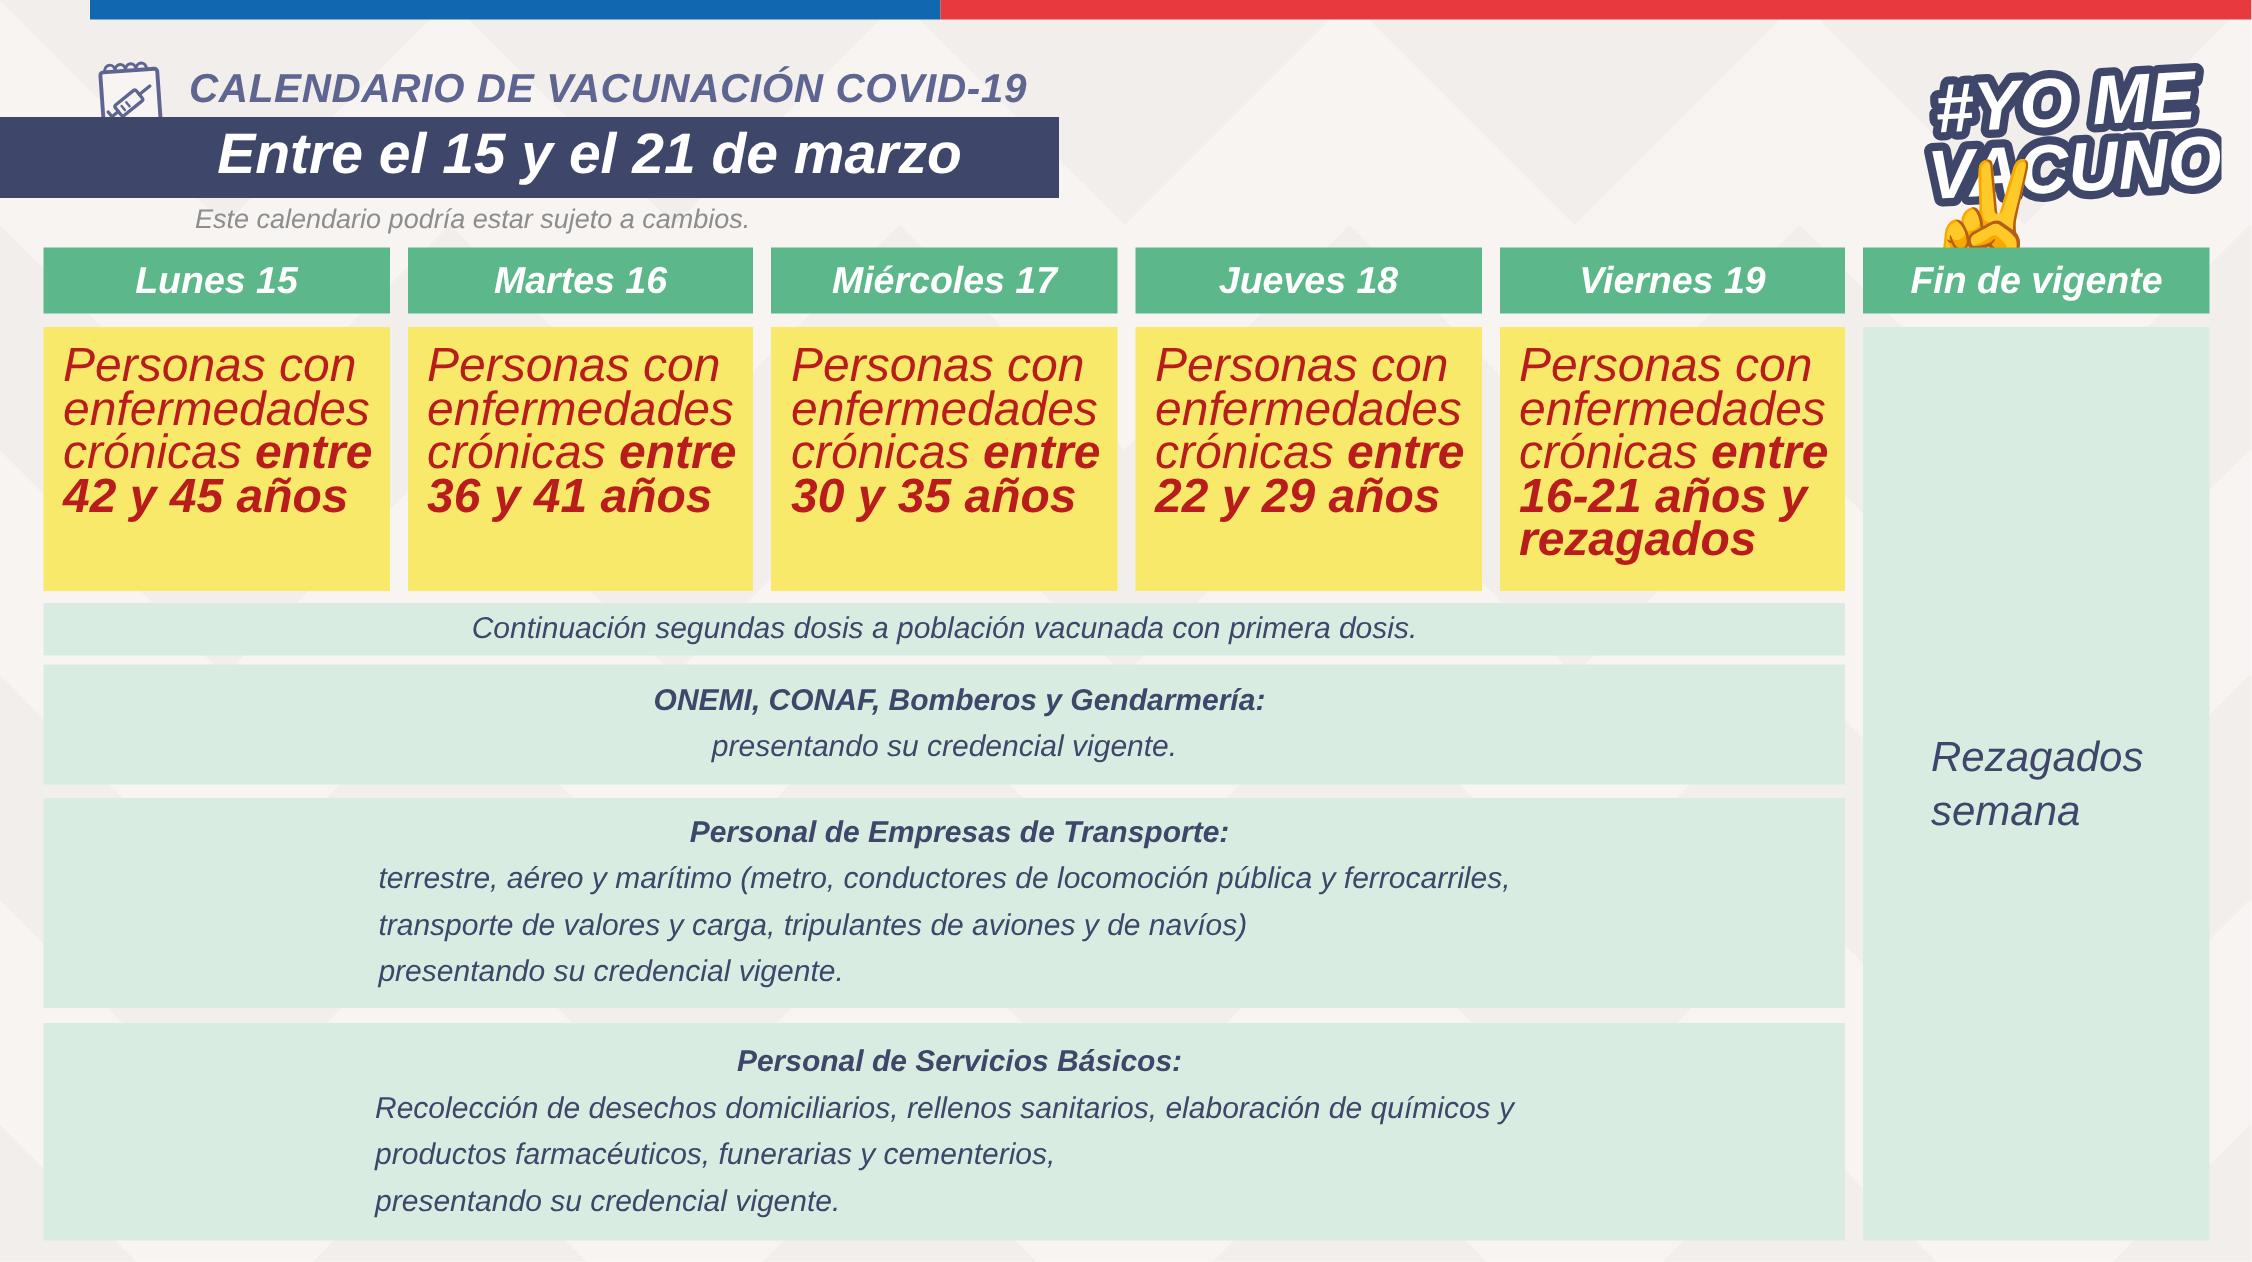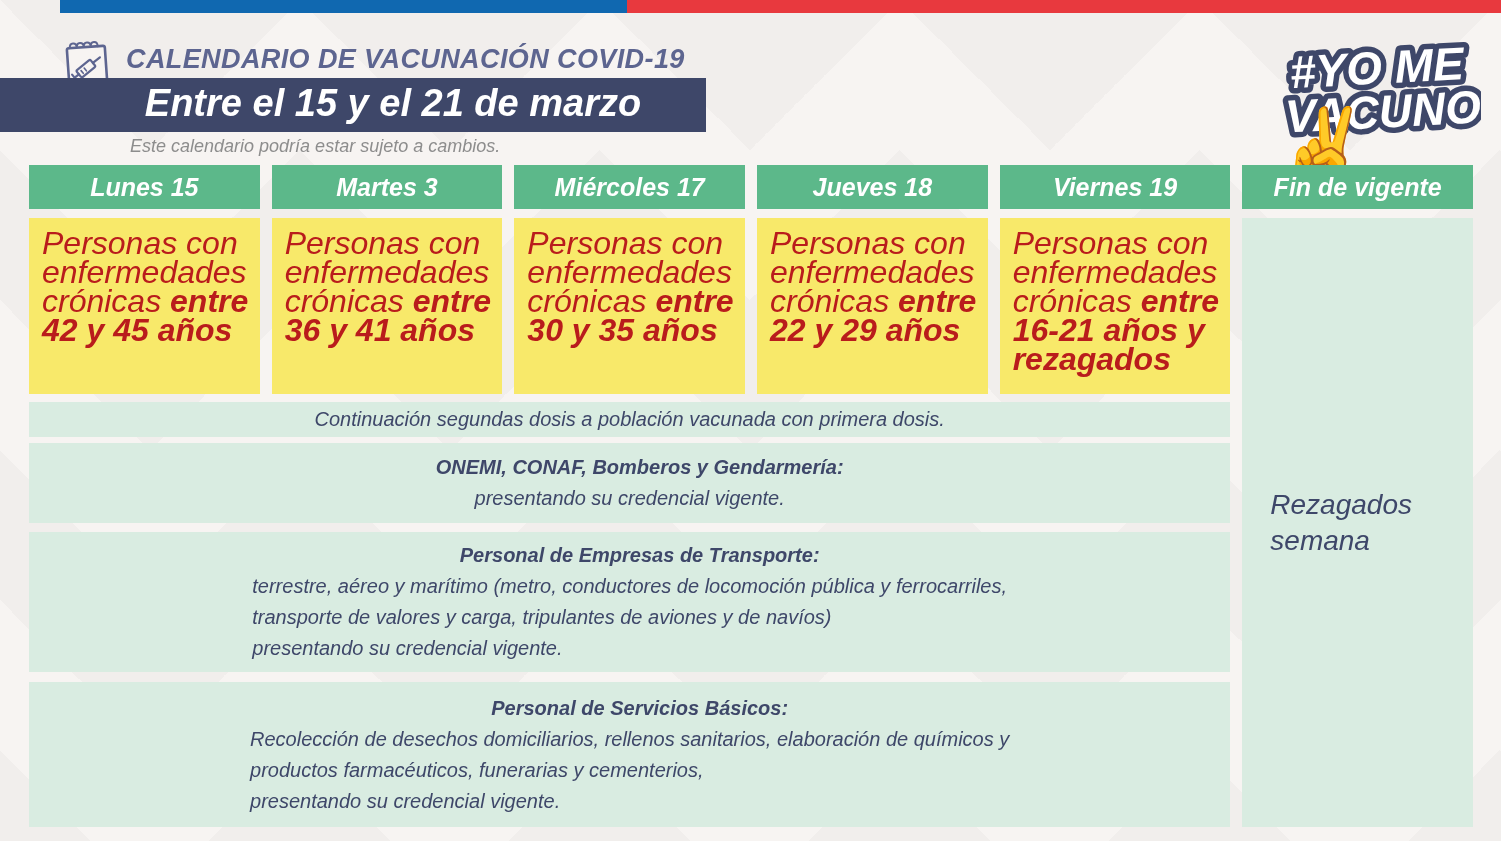--- a/index.html
+++ b/index.html
@@ -70,21 +70,21 @@
     display:flex;flex-direction:column;align-items:center;justify-content:center;
     text-align:left;font-size:20px;line-height:31px;
   }
   .r5{grid-row:5}.r7{grid-row:7}.r9{grid-row:9}.r11{grid-row:11}
   .row-title{font-weight:700;margin-left:20px;}
   .row-title:empty{display:none;}
   .row-body{white-space:pre-line;}
   .weekend{
     grid-column:6;grid-row:3 / 12;background:#d9ece1;color:#3e4769;
     display:flex;align-items:center;
-    padding-left:28px;box-sizing:border-box;
+    padding-left:45px;box-sizing:border-box;
     font-size:28px;line-height:36px;white-space:pre-line;
   }
 </style>
 </head>
 <body>
 
 <div id="canvas">
 
   <div class="bar blue"></div>
   <div class="bar red"></div>
@@ -119,21 +119,21 @@
     </g>
     <text x="2" y="160" font-size="78" fill="#3e4769" transform="rotate(-10 30 130)">✌</text>
   </svg>
 
   <div class="grid">
 
     <div class="day-head c1">
       <span>Lunes 15</span>
     </div>
     <div class="day-head c2">
-      <span>Martes 3</span>
+      <span>Martes 16</span>
     </div>
     <div class="day-head c3">
       <span>Miércoles 17</span>
     </div>
     <div class="day-head c4">
       <span>Jueves 18</span>
     </div>
     <div class="day-head c5">
       <span>Viernes 19</span>
     </div>

